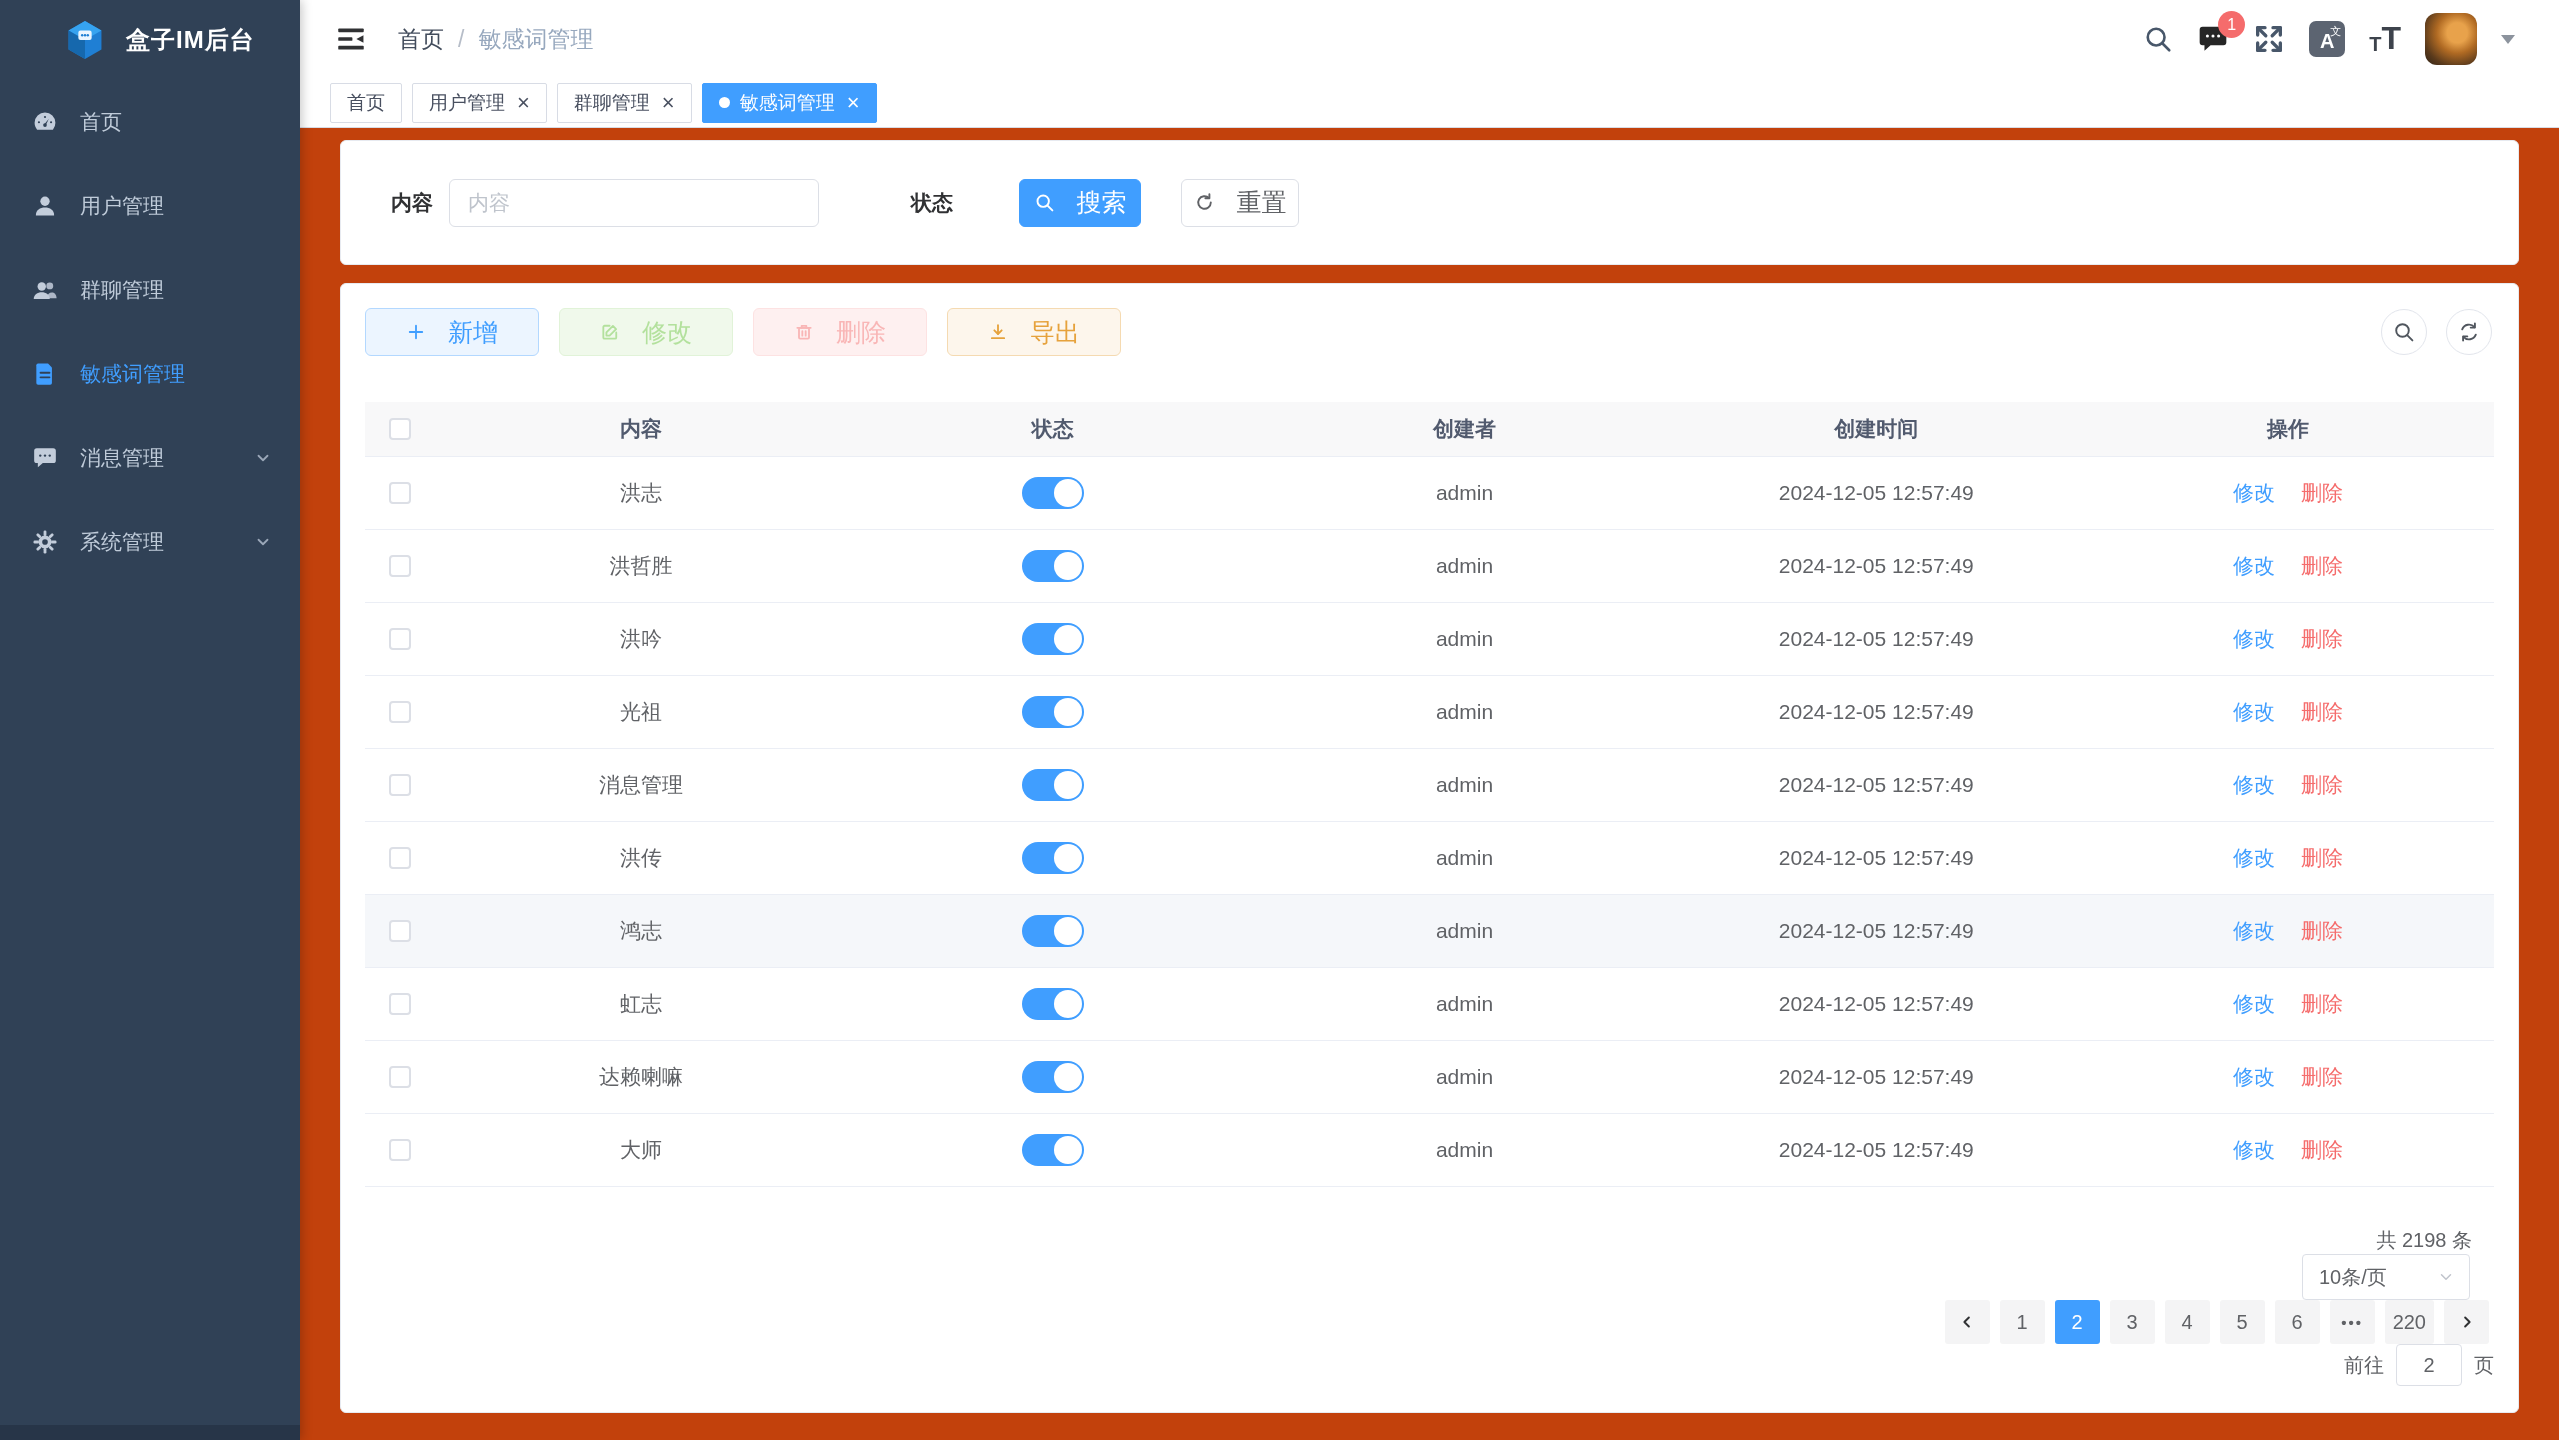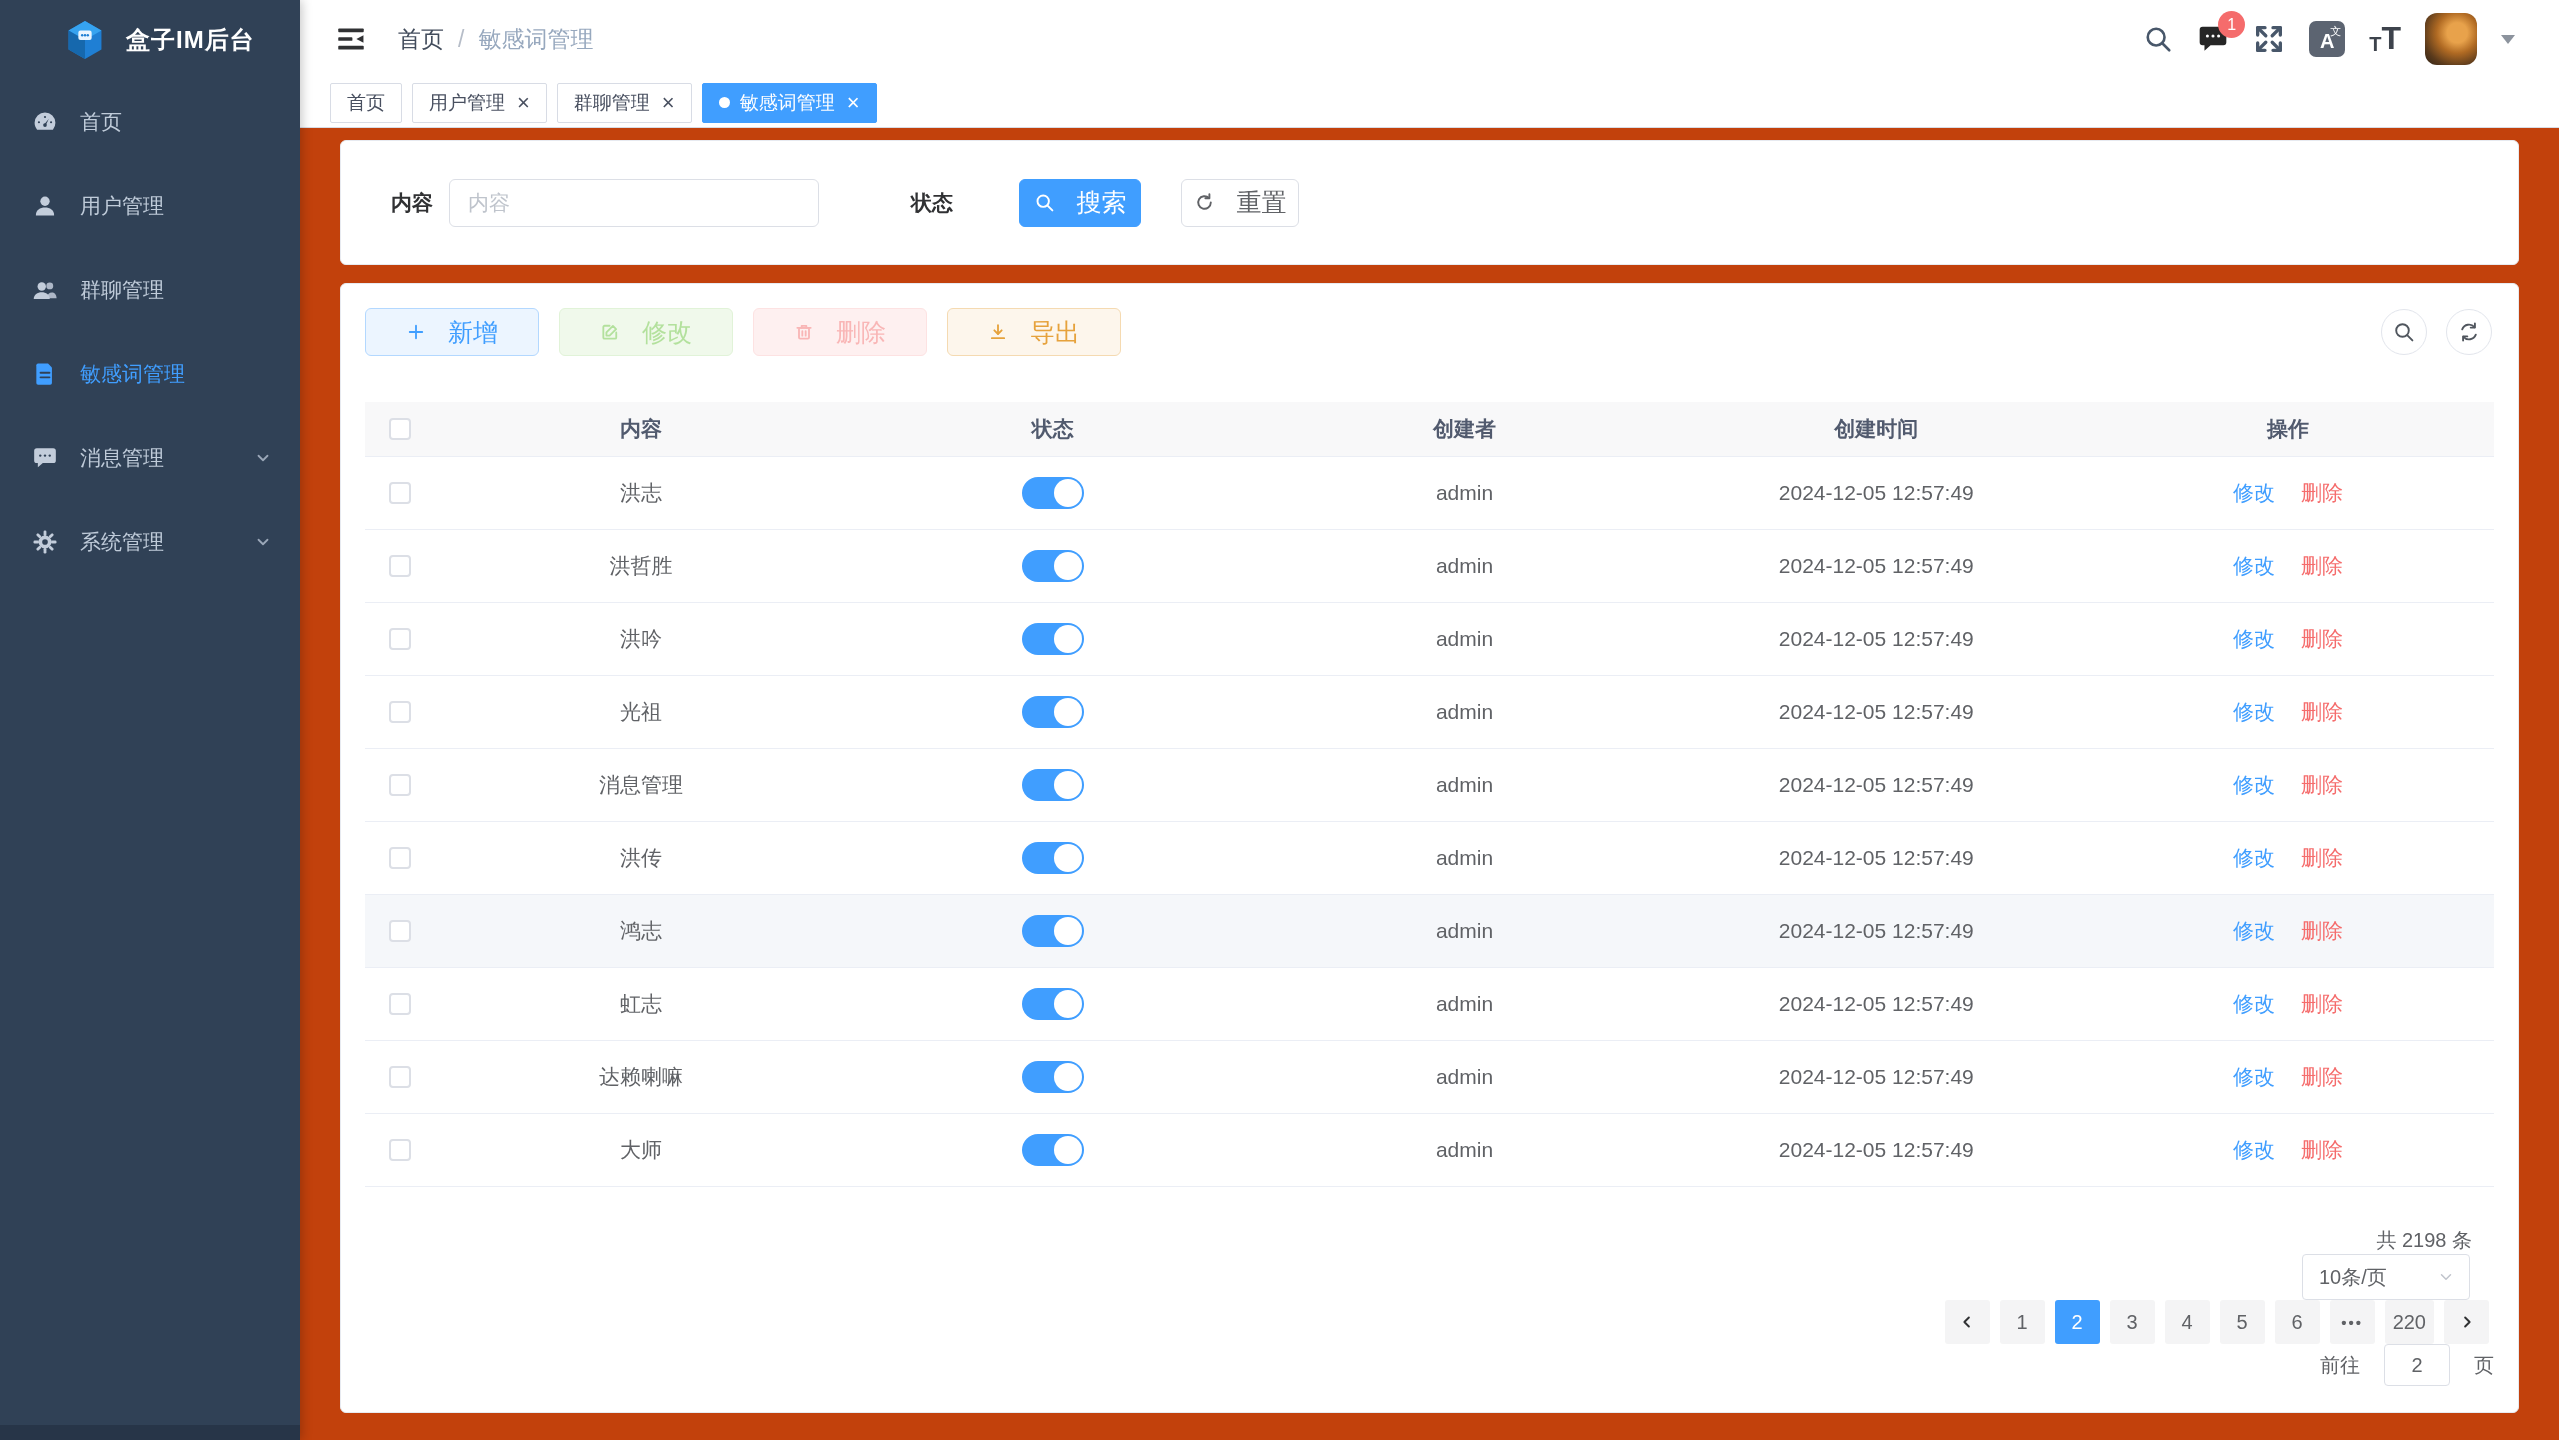--- a/index.html
+++ b/index.html
@@ -121,21 +121,21 @@
   .pg-size { width:168px; height:46px; border:1px solid #dcdfe6; border-radius:4px;
     display:flex; align-items:center; justify-content:space-between; padding:0 14px 0 16px;
     cursor:pointer; margin-right:24px; background:#fff; }
   .pg-size .chev { color:#c0c4cc; display:flex; }
   .p-btn { min-width:45px; height:44px; padding:0 8px; margin:0 5px; border-radius:3px;
     background:#f4f4f5; color:#606266; display:inline-flex; align-items:center;
     justify-content:center; cursor:pointer; font-size:20px; }
   .p-btn.active { background:#409eff; color:#fff; }
   .p-btn.arrow { color:#303133; }
   .p-btn.more { letter-spacing:2px; font-weight:700; font-size:15px; }
-  .pg-goto { display:flex; align-items:center; margin-left:22px; gap:24px; }
+  .pg-goto { display:flex; align-items:center; margin-left:22px; gap:12px; }
   .goto-input { width:66px; height:42px; border:1px solid #dcdfe6; border-radius:4px;
     text-align:center; font-size:20px; color:#606266; outline:none;
     font-family:"Liberation Sans","DejaVu Sans",sans-serif; }
 </style>
 </head>
 <body>
 
 <div class="app">
 
   <aside class="sidebar">

